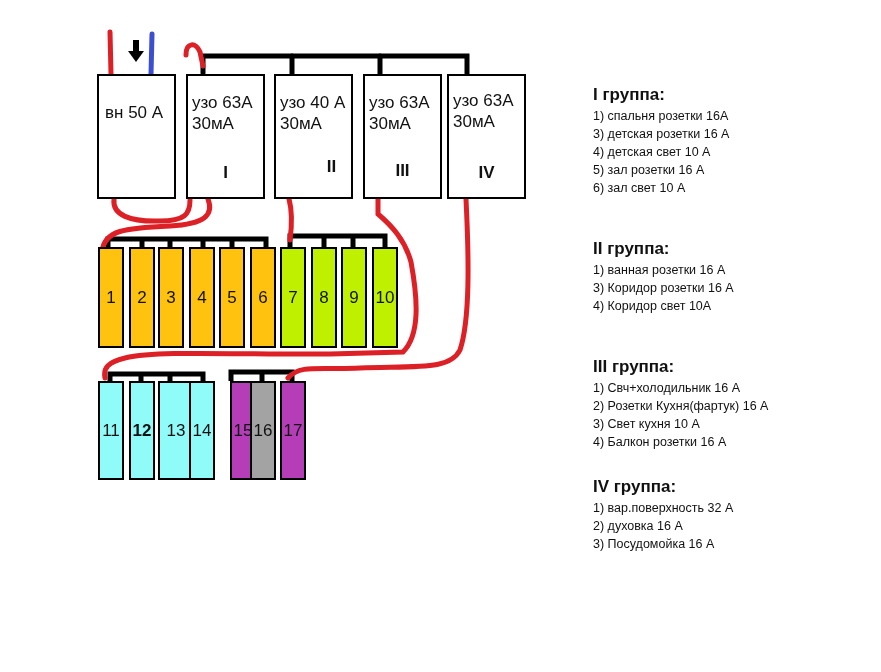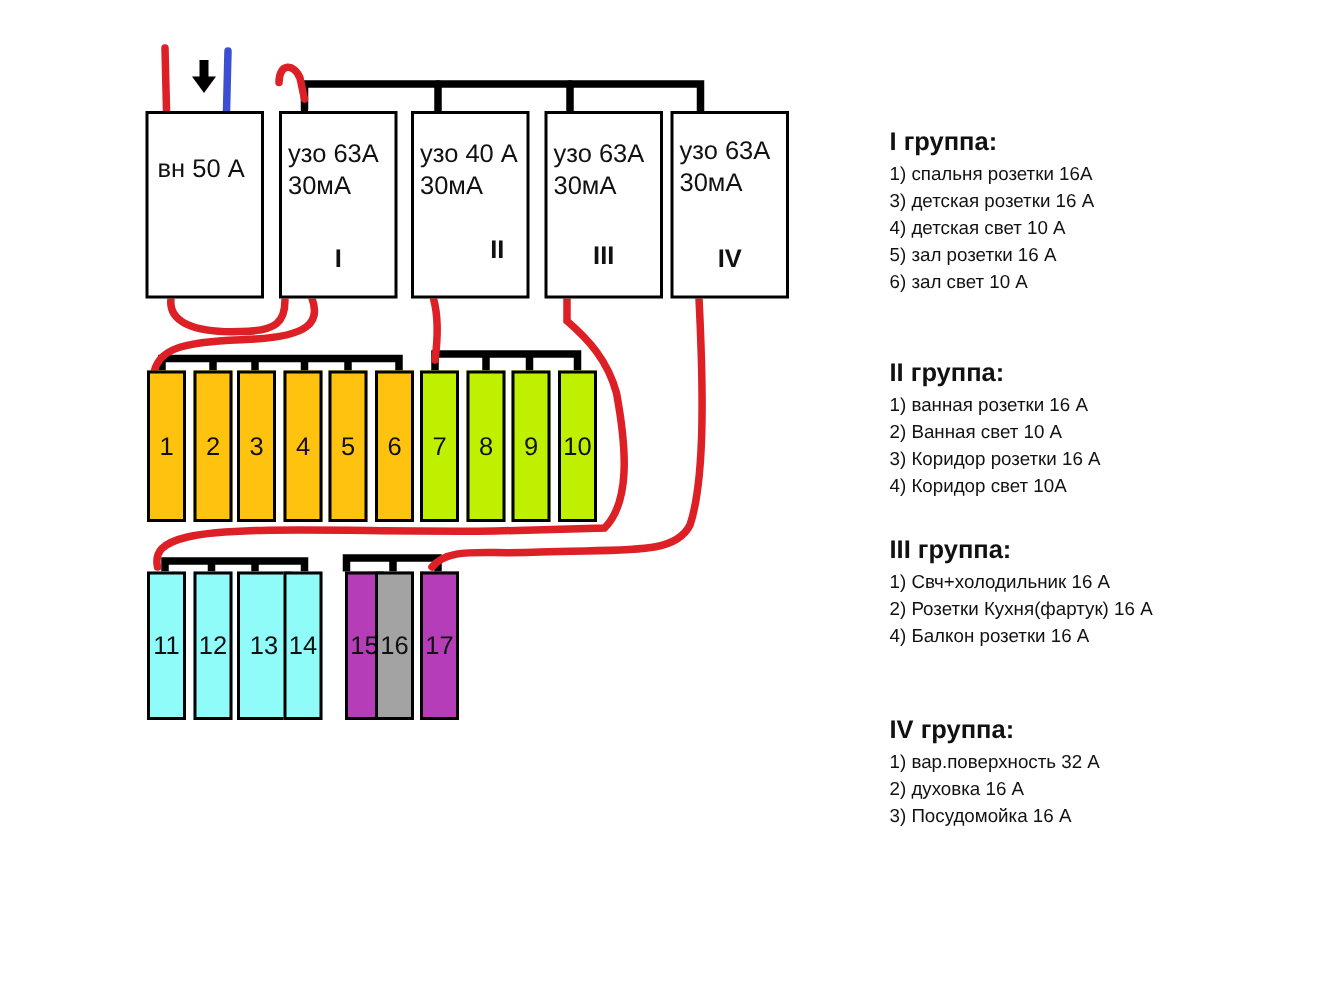--- a/index.html
+++ b/index.html
@@ -113,21 +113,21 @@
 <div class="breaker" style="left:341px;top:247px;width:26px;height:101px;background:#bff000;">
     <span>9</span>
   </div>
 <div class="breaker" style="left:372px;top:247px;width:26px;height:101px;background:#bff000;">
     <span>10</span>
   </div>
 
 <div class="breaker" style="left:98px;top:381px;width:26px;height:99px;background:#8ffcfa;">
     <span>11</span>
   </div>
-<div class="breaker" style="left:129px;top:381px;width:26px;height:99px;background:#8ffcfa;">
+<div class="breaker" style="left:129px;top:381px;width:26px;height:99px;background:#8ffcfa;font-weight:bold;">
     <span>12</span>
   </div>
 <div class="breaker" style="left:158px;top:381px;width:36px;height:99px;background:#8ffcfa;">
     <span>13</span>
   </div>
 <div class="breaker" style="left:189px;top:381px;width:26px;height:99px;background:#8ffcfa;">
     <span>14</span>
   </div>
 <div class="breaker" style="left:230px;top:381px;width:26px;height:99px;background:#b53db8;">
     <span>15</span>
@@ -143,28 +143,28 @@
   <h3>I группа:</h3>
   <div>1) спальня розетки 16А</div>
   <div>3) детская розетки 16 А</div>
   <div>4) детская свет 10 А</div>
   <div>5) зал розетки 16 А</div>
   <div>6) зал свет 10 А</div>
 </div>
 <div class="legend" style="top:238px;">
   <h3>II группа:</h3>
   <div>1) ванная розетки 16 А</div>
-  <div>2) Ванная свет 10 А</div>
   <div>3) Коридор розетки 16 А</div>
   <div>4) Коридор свет 10А</div>
 </div>
 <div class="legend" style="top:356px;">
   <h3>III группа:</h3>
   <div>1) Свч+холодильник 16 А</div>
   <div>2) Розетки Кухня(фартук) 16 А</div>
+  <div>3) Свет кухня 10 А</div>
   <div>4) Балкон розетки 16 А</div>
 </div>
 <div class="legend" style="top:476px;">
   <h3>IV группа:</h3>
   <div>1) вар.поверхность 32 А</div>
   <div>2) духовка 16 А</div>
   <div>3) Посудомойка 16 А</div>
 </div>
 
 </body></html>

